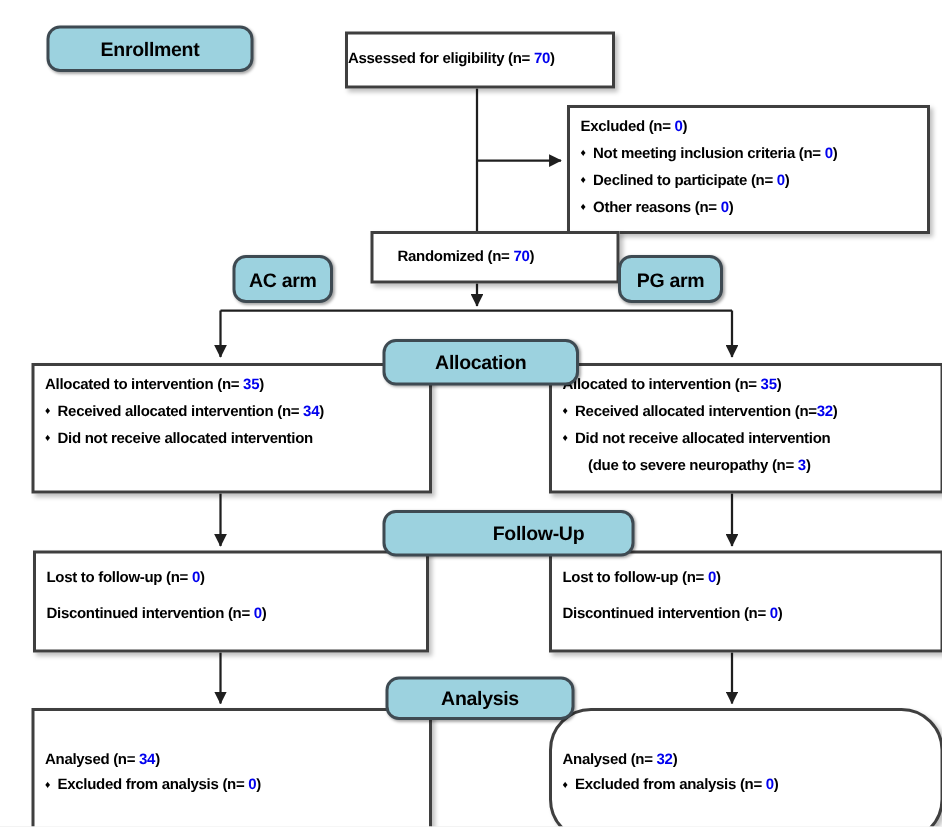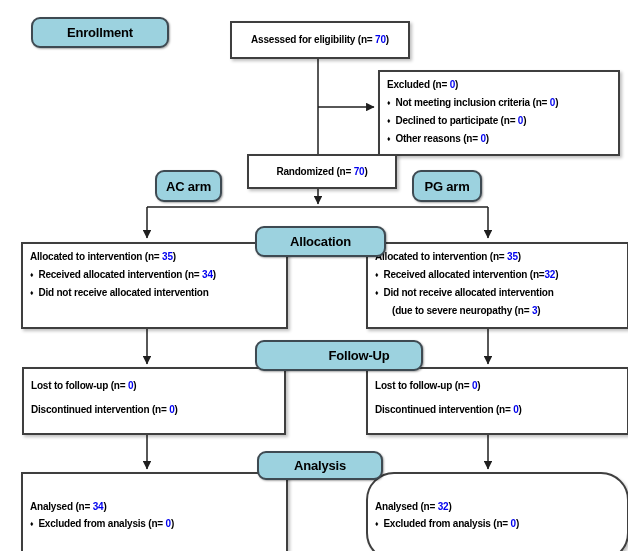--- a/index.html
+++ b/index.html
@@ -26,21 +26,21 @@
     border:2px solid var(--banner-border);border-radius:9px;
     display:flex;align-items:center;justify-content:center;
     font-size:13px;letter-spacing:-0.2px;z-index:3;
     box-shadow:1px 1px 2px rgba(0,0,0,0.35);
   }
   .box{
     position:absolute;background:#fff;border:2px solid var(--box-border);
     font-size:10px;letter-spacing:-0.2px;z-index:2;
     box-shadow:2px 2px 3px rgba(0,0,0,0.25);
   }
-  .box.center{display:flex;align-items:center;justify-content:center;}
+  .box.center{display:flex;align-items:center;justify-content:flex-start;}
   .box .line{white-space:nowrap;line-height:18px;}
   .box .line .num{color:var(--num);}
   .box .line .dmd{font-size:7px;margin-right:5px;vertical-align:1px;}
   .box .line.indent{padding-left:17px;}
   .box.pad{padding:4px 7px 0 7px;}
   .box.fu .line{line-height:15px;}
   .box.fu{padding-top:9px;}
   .box.fu .line.gap{margin-top:9px;}
   .box.an .line{line-height:17px;}
   .box.an{padding-top:24px;}
@@ -48,21 +48,21 @@
   
   #banner-enrollment{left:31px;top:17px;width:134px;height:27px;}
   #banner-ac-arm{left:155px;top:170px;width:63px;height:28px;}
   #banner-pg-arm{left:412px;top:170px;width:66px;height:28px;}
   #banner-allocation{left:255px;top:226px;width:127px;height:27px;}
   #banner-followup{left:255px;top:340px;width:124px;height:27px;padding-left:40px;}
   #banner-analysis{left:257px;top:451px;width:122px;height:25px;}
 
   #box-assessed{left:230px;top:21px;width:176px;height:34px;}
   #box-excluded{left:378px;top:70px;width:224px;height:78px;}
-  #box-randomized{left:247px;top:154px;width:146px;height:31px;}
+  #box-randomized{left:247px;top:154px;width:146px;height:31px;padding-left:16px;}
   #box-alloc-left{left:21px;top:242px;width:249px;height:79px;}
   #box-alloc-right{left:366px;top:242px;width:245px;height:79px;}
   #box-fu-left{left:22px;top:367px;width:246px;height:55px;}
   #box-fu-right{left:366px;top:367px;width:245px;height:55px;}
   #box-an-left{left:21px;top:472px;width:249px;height:61px;}
   #box-an-right{left:366px;top:472px;width:245px;height:61px;border-radius:28px;}
 </style>
 </head>
 <body>
 

